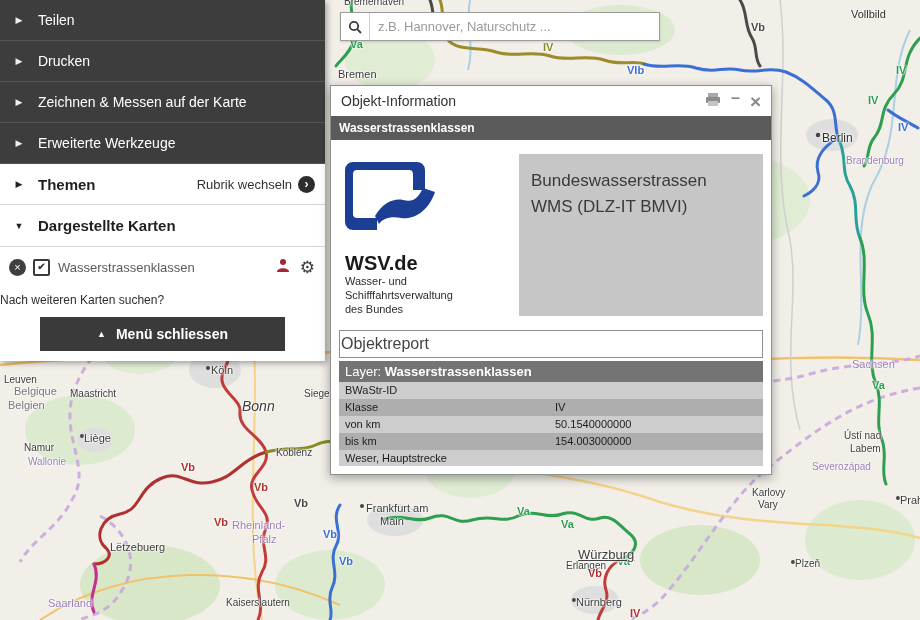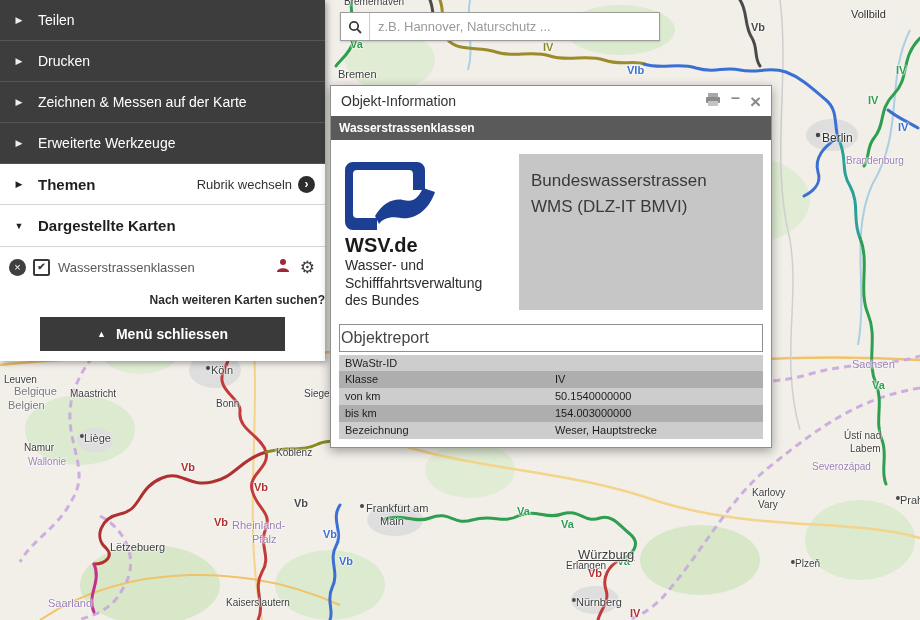--- a/index.html
+++ b/index.html
@@ -65,21 +65,21 @@
   }
   .chkbox{
     width:13px;height:13px;border:2px solid #3a3a3a;border-radius:2px;margin-right:8px;
     display:flex;align-items:center;justify-content:center;font-size:10px;color:#3a3a3a;
     font-weight:bold;cursor:pointer;background:#fff;line-height:1;
   }
   .layer-label{font-size:13px;color:#5a5a5a;flex:1;}
   .layer-icons{display:flex;align-items:center;gap:10px;margin-right:10px;}
   .gear{font-size:17px;color:#3a3a3a;cursor:pointer;line-height:1;}
   .more-maps{
-    text-align:right;font-size:12px;font-weight:bold;color:#2d2d2d;
+    text-align:left;font-size:12px;font-weight:normal;color:#2d2d2d;
     padding:6px 0 4px 0;cursor:pointer;background:#fff;
   }
   .menu-close-wrap{background:#fff;padding:6px 40px 10px 40px;}
   .menu-close{
     background:#3a3a3a;color:#fff;font-weight:bold;font-size:14px;height:34px;
     display:flex;align-items:center;justify-content:center;gap:10px;cursor:pointer;
     border:none;width:100%;font-family:"Liberation Sans",sans-serif;
   }
   .menu-close .up{font-size:9px;}
   
@@ -95,22 +95,22 @@
   .dlg-icons .ic{color:#8a8a8a;cursor:pointer;line-height:1;}
   .ic-min{font-size:16px;font-weight:bold;position:relative;top:-3px;}
   .ic-close{font-size:19px;font-weight:bold;}
   .dlg-subbar{
     background:#5a5a5a;color:#fff;font-size:12px;font-weight:bold;
     padding:5px 8px;
   }
   .dlg-body{padding:8px;}
   .logo-row{display:flex;margin-top:6px;}
   .logo-col{width:168px;padding:4px 6px 0 6px;}
-  .logo-col .brand{font-size:20px;font-weight:bold;color:#1a1a1a;margin-top:0;}
-  .logo-col .cap{font-size:14px;color:#2c2c2c;line-height:1.25;}
+  .logo-col .brand{font-size:20px;font-weight:bold;color:#1a1a1a;margin-top:18px;}
+  .logo-col .cap{font-size:11px;color:#2c2c2c;line-height:1.25;}
   .service-box{
     flex:1;background:#c6c6c6;min-height:104px;padding:14px 12px 0 12px;
     font-size:17px;color:#3a3a3a;line-height:1.5;
   }
   .report-box{
     border:1px solid #8f8f8f;margin-top:14px;padding:4px 1px;font-size:16px;color:#444;
   }
   .obj-table{margin-top:3px;}
   .tbl-header{
     background:#747474;color:#fff;font-size:13px;padding:3px 6px;
@@ -218,21 +218,21 @@
       <span style="left: 90px; top: 338px; color: rgb(155, 127, 181); font-size: 10px;">Limburg</span>
       <span style="left: 4px; top: 374px; color: rgb(60, 60, 60); font-size: 10px;">Leuven</span>
       <span style="left: 70px; top: 388px; color: rgb(60, 60, 60); font-size: 10px;">Maastricht</span>
       <span style="left: 14px; top: 385px; color: rgb(119, 119, 119); font-size: 11px;">Belgique</span>
       <span style="left: 8px; top: 399px; color: rgb(119, 119, 119); font-size: 11px;">Belgien</span>
       <span style="left: 24px; top: 442px; color: rgb(60, 60, 60); font-size: 10px;">Namur</span>
       <span style="left: 28px; top: 456px; color: rgb(155, 127, 181); font-size: 10px;">Wallonie</span>
       <span style="left: 84px; top: 432px; color: rgb(60, 60, 60); font-size: 11px;">Liège</span>
       <span style="left: 214px; top: 332px; color: rgb(60, 60, 60); font-size: 10px;">Solingen</span>
       <span style="left: 211px; top: 364px; color: rgb(60, 60, 60); font-size: 11px;">Köln</span>
-      <span style="left: 216px; top: 398px; color: rgb(60, 60, 60); font-size: 10px;">Bonn</span>
+      <span style="left: 242px; top: 398px; color: rgb(60, 60, 60); font-size: 14px; font-style: italic;">Bonn</span>
       <span style="left: 304px; top: 388px; color: rgb(60, 60, 60); font-size: 10px;">Siegen</span>
       <span style="left: 276px; top: 447px; color: rgb(60, 60, 60); font-size: 10px;">Koblenz</span>
       <span style="left: 181px; top: 461px; color: rgb(176, 48, 48); font-size: 11px; font-weight: bold;">Vb</span>
       <span style="left: 254px; top: 481px; color: rgb(176, 48, 48); font-size: 11px; font-weight: bold;">Vb</span>
       <span style="left: 294px; top: 497px; color: rgb(74, 74, 74); font-size: 11px; font-weight: bold;">Vb</span>
       <span style="left: 214px; top: 516px; color: rgb(176, 48, 48); font-size: 11px; font-weight: bold;">Vb</span>
       <span style="left: 232px; top: 519px; color: rgb(155, 127, 181); font-size: 11px;">Rheinland-</span>
       <span style="left: 252px; top: 533px; color: rgb(155, 127, 181); font-size: 11px;">Pfalz</span>
       <span style="left: 110px; top: 541px; color: rgb(60, 60, 60); font-size: 11px;">Lëtzebuerg</span>
       <span style="left: 48px; top: 597px; color: rgb(155, 127, 181); font-size: 11px;">Saarland</span>
@@ -346,34 +346,37 @@
         <div class="cap">Wasser- und</div>
         <div class="cap">Schifffahrtsverwaltung</div>
         <div class="cap">des Bundes</div>
       </div>
       <div class="service-box">Bundeswasserstrassen WMS (DLZ-IT BMVI)</div>
     </div>
 
     <div class="report-box">Objektreport</div>
 
     <div class="obj-table">
+      <div class="tbl-header">
+        <span>Layer:</span>
+        <span class="hdr-name">Wasserstrassenklassen</span>
+      </div>
       <div class="tbl-row row-a">
         <div>BWaStr-ID</div>
       </div>
       <div class="tbl-row row-b">
         <div>Klasse</div>
         <div>IV</div>
       </div>
       <div class="tbl-row row-a">
         <div>von km</div>
         <div>50.1540000000</div>
       </div>
       <div class="tbl-row row-b">
         <div>bis km</div>
         <div>154.003000000</div>
       </div>
       <div class="tbl-row row-a">
-        <div>Bezeichnung</div>
         <div>Weser, Hauptstrecke</div>
       </div>
     </div>
   </div>
 </div>
 
 </body></html>

